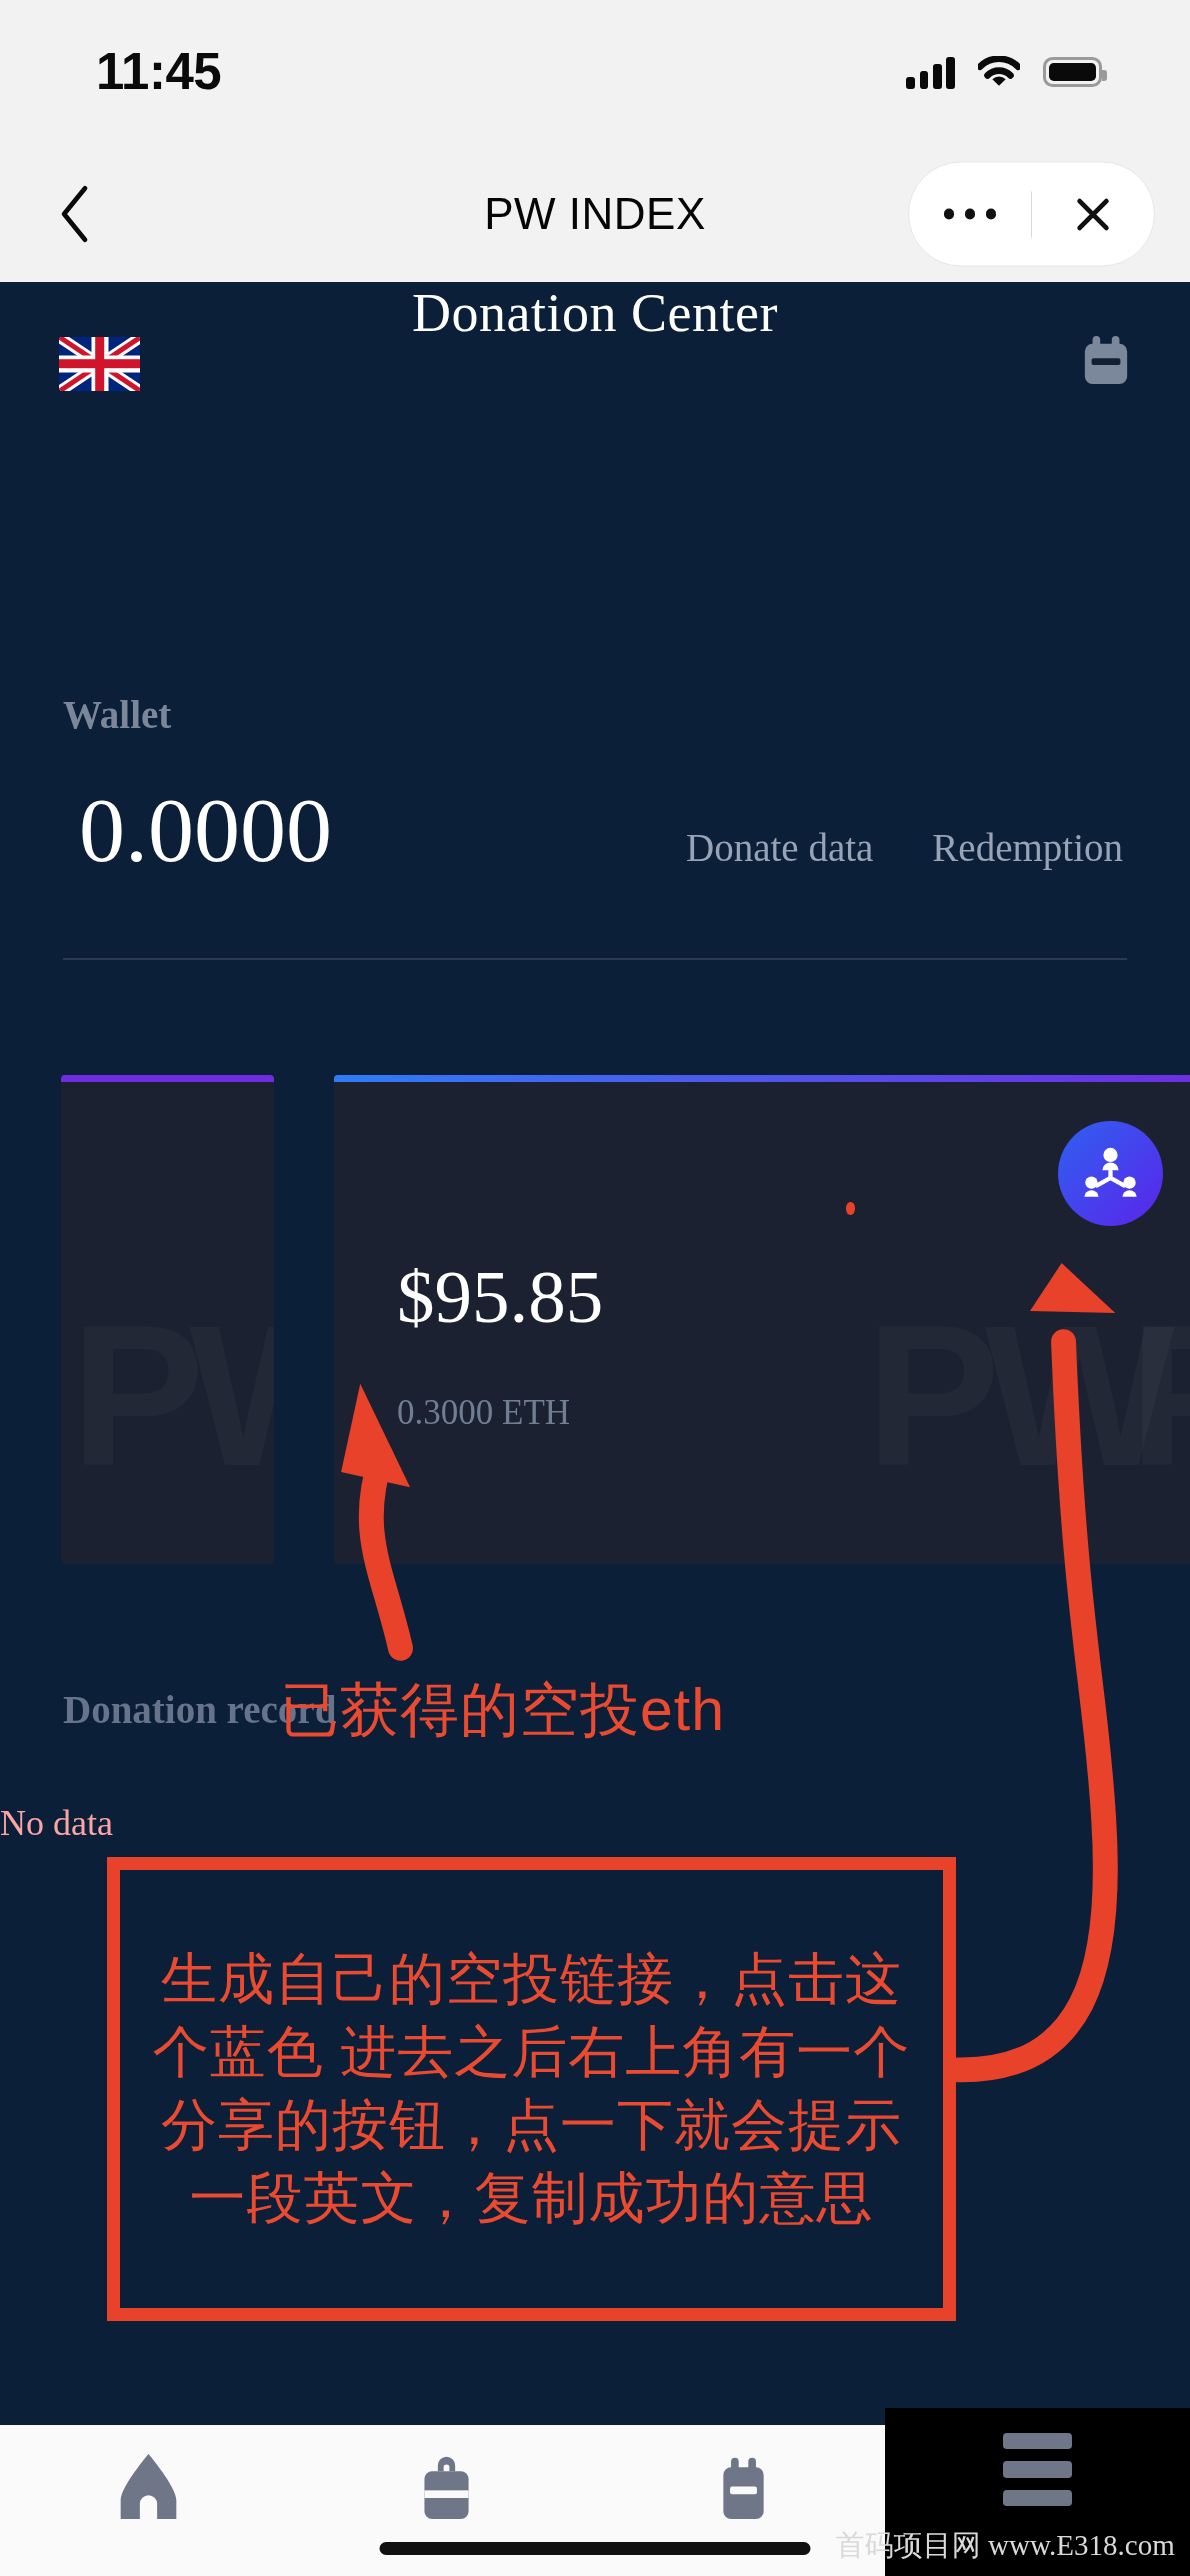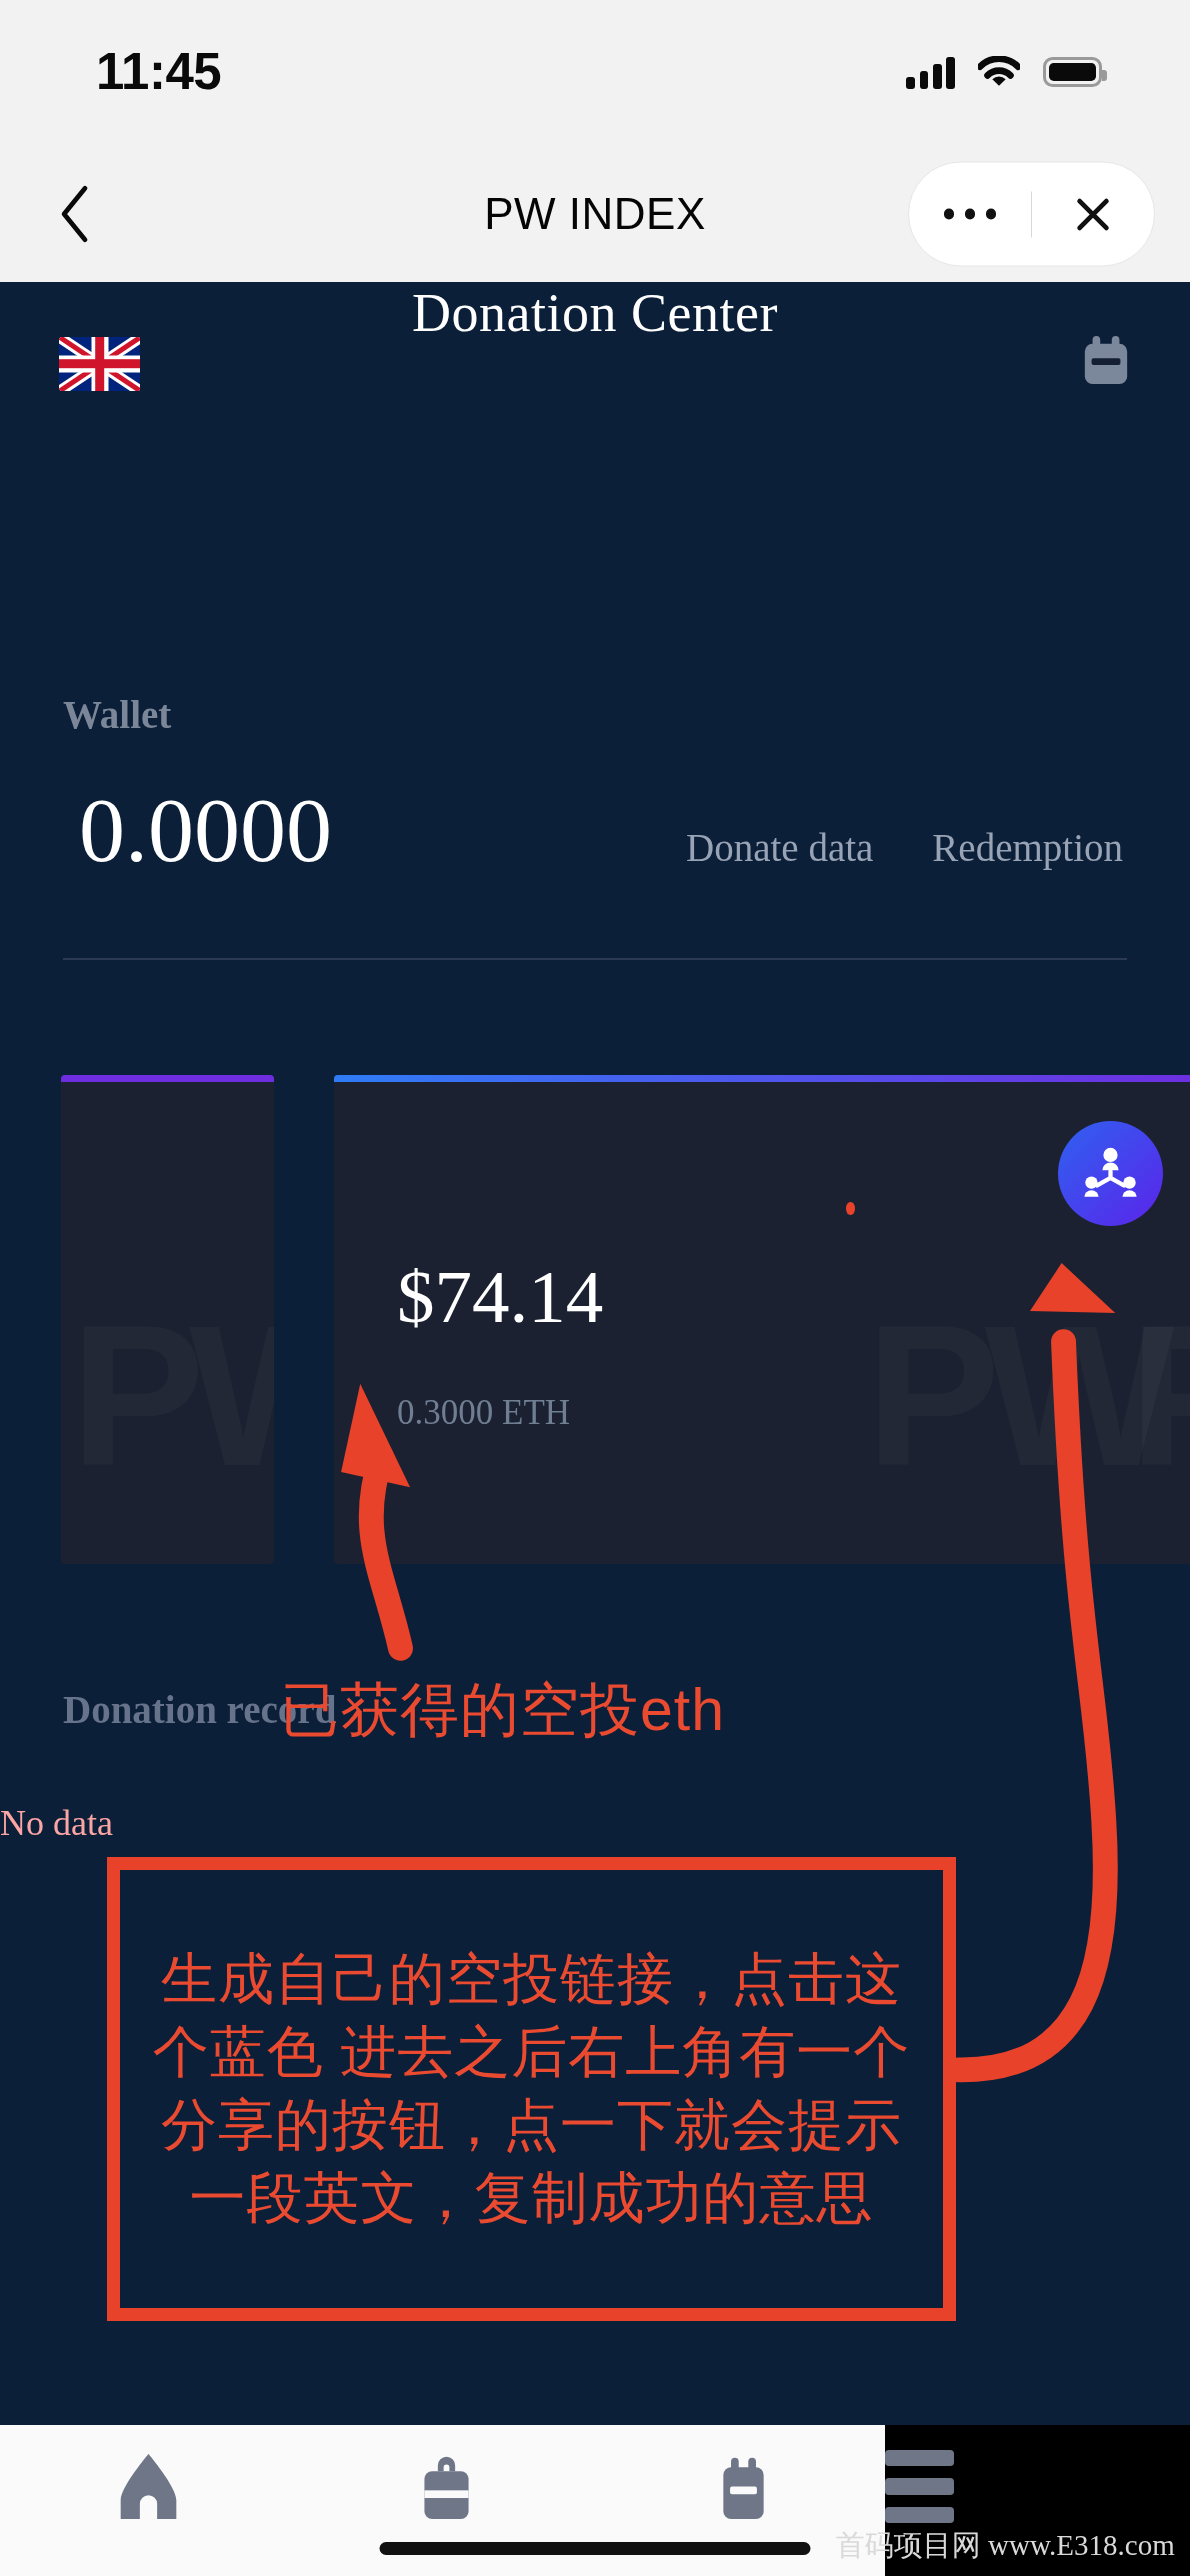--- a/index.html
+++ b/index.html
@@ -207,22 +207,22 @@
   .tabbar{
     position:absolute; left:0; bottom:0; width:1190px; height:151px;
     background:#fafafa;
     display:flex; align-items:flex-start; padding-top:21px;
   }
   .tab{
     flex:1; display:flex; align-items:center; justify-content:center;
     height:81px; cursor:pointer;
   }
   .tabbar-dark{
-    position:absolute; right:0; bottom:0; width:305px; height:151px;
-    background:#000; display:flex; align-items:flex-start; justify-content:flex-start;
+    position:absolute; right:0; bottom:0; width:305px; height:168px;
+    background:#000; display:flex; align-items:flex-start; justify-content:center;
     padding-top:21px;
   }
   .burger{ width:69px; height:81px; display:flex; flex-direction:column;
     justify-content:center; gap:12.5px; cursor:pointer; }
   .burger i{ display:block; width:69px; height:16.3px; background:#6e7688; border-radius:3.8px; }
   .home-ind{
     position:absolute; left:50%; transform:translateX(-50%); bottom:21px;
     width:431px; height:13.4px; background:#111; border-radius:7.7px;
   }
   .watermark{
@@ -341,21 +341,21 @@
       <div class="topbar"></div>
       <div class="wm wm-a">PW</div>
     </div>
 
     <div class="card card-right">
       <div class="topbar"></div>
       <div class="wm wm-b">PW</div>
       <div class="wm wm-c">PW</div>
 
       <div class="card-dot"></div>
-      <div class="card-amount">$74.14</div>
+      <div class="card-amount">$95.85</div>
       <div class="card-sub">0.3000 ETH</div>
 
       <div class="net-btn">
         <svg width="59" height="56" viewBox="0 0 62 58">
           <circle cx="31" cy="9" r="7.5" fill="#fff"></circle>
           <path d="M22.5 25 a8.5 8 0 0 1 17 0 z" fill="#fff"></path>
           <path d="M31 26 L31 33 M31 33 L17 41 M31 33 L45 41" stroke="#fff" stroke-width="4.5" fill="none" stroke-linecap="round" stroke-linejoin="round"></path>
           <circle cx="11" cy="38" r="6.5" fill="#fff"></circle>
           <path d="M3.5 53 a7.5 7 0 0 1 15 0 z" fill="#fff"></path>
           <circle cx="51" cy="38" r="6.5" fill="#fff"></circle>

